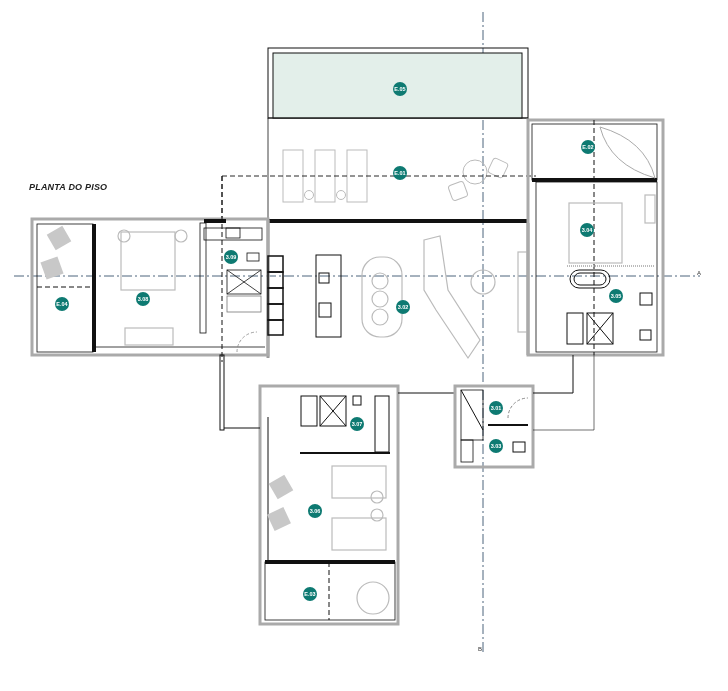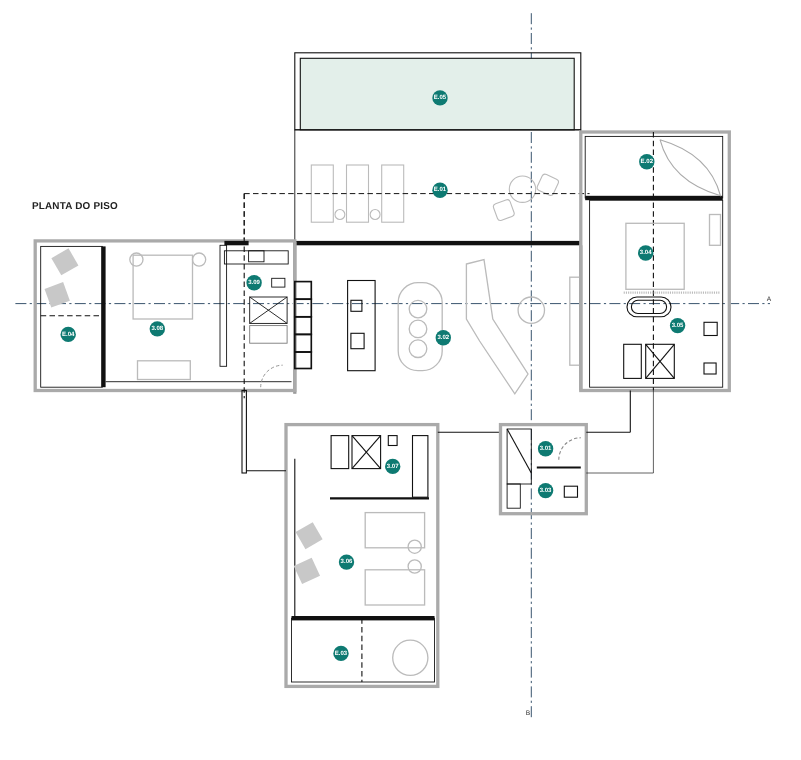--- a/index.html
+++ b/index.html
@@ -1,18 +1,18 @@
 <!DOCTYPE html>
 <html><head>
 <meta charset="utf-8">
 <style>
   html,body{margin:0;padding:0;background:#ffffff;}
   body{width:728px;height:691px;overflow:hidden;position:relative;font-family:"Liberation Sans",sans-serif;}
   #plan{position:absolute;left:0;top:0;width:728px;height:691px;}
-  .title{position:absolute;left:29px;top:182px;font-size:9px;font-weight:bold;color:#222;letter-spacing:0.2px;}
+  .title{position:absolute;left:29px;top:182px;font-size:9px;font-weight:bold;color:#222;letter-spacing:0.2px;font-style:italic;}
   .tag{position:absolute;width:14px;height:14px;border-radius:50%;background:#0e7a72;color:#fff;font-size:5.5px;font-weight:bold;line-height:14px;text-align:center;transform:translate(-7px,-7px);}
   .section-mark{position:absolute;font-size:6px;color:#333;}
 </style>
 </head>
 <body>
 
 <svg id="plan" viewBox="0 0 728 691" xmlns="http://www.w3.org/2000/svg">
 
   <g stroke="#1f3d5a" stroke-width="0.8" stroke-dasharray="10 3 2 3" fill="none">
     <line x1="483" y1="12" x2="483" y2="652"></line>

